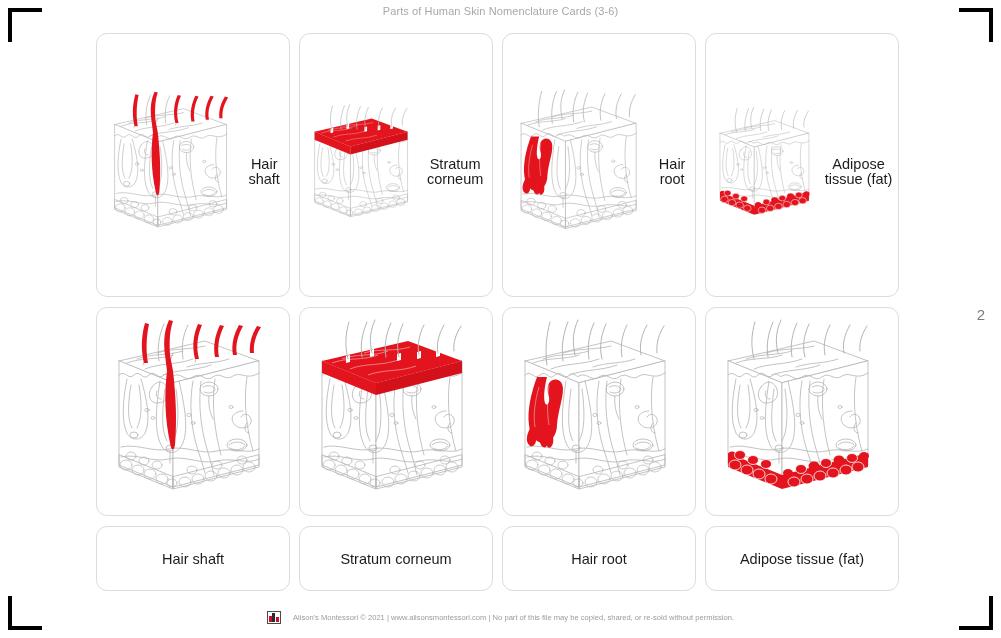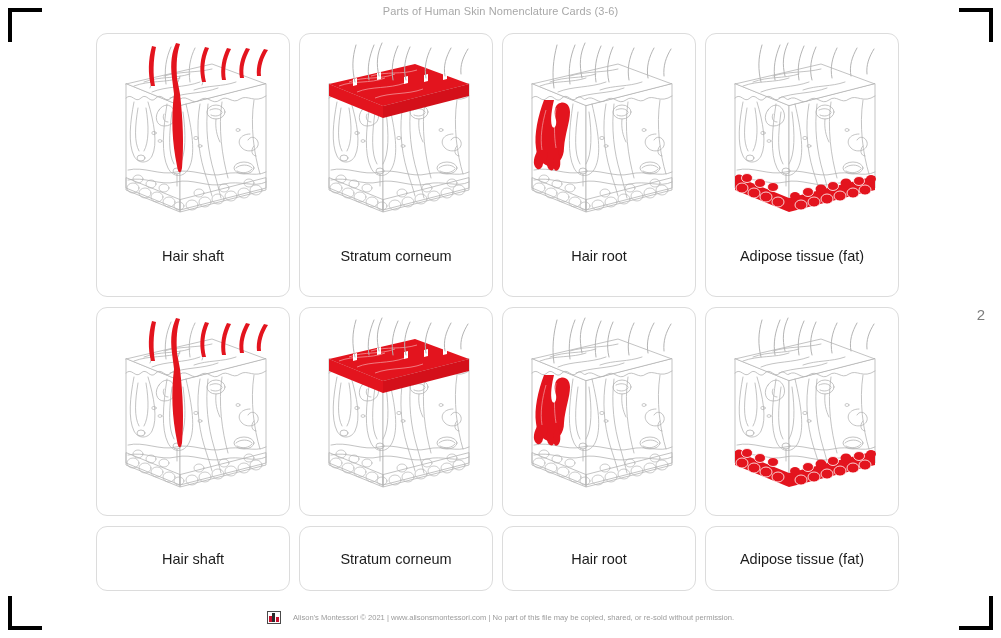--- a/index.html
+++ b/index.html
@@ -46,21 +46,21 @@
   .row { display: flex; gap: 9px; }
   .row-pictures-labeled { margin-bottom: 10px; }
   .row-pictures-only    { margin-bottom: 10px; }
 
   .card {
     width: 194px;
     border: 1px solid #dcdcdc;
     border-radius: 11px;
     background: #fff;
     display: flex;
-    flex-direction: column;
+    flex-direction: row;
     align-items: center;
     justify-content: flex-start;
   }
   .card-tall  { height: 264px; }
   .card-pic   { height: 209px; }
   .card-label { height: 65px; justify-content: center; }
 
   .fig {
     width: 178px; height: 198px;
     display: block;

